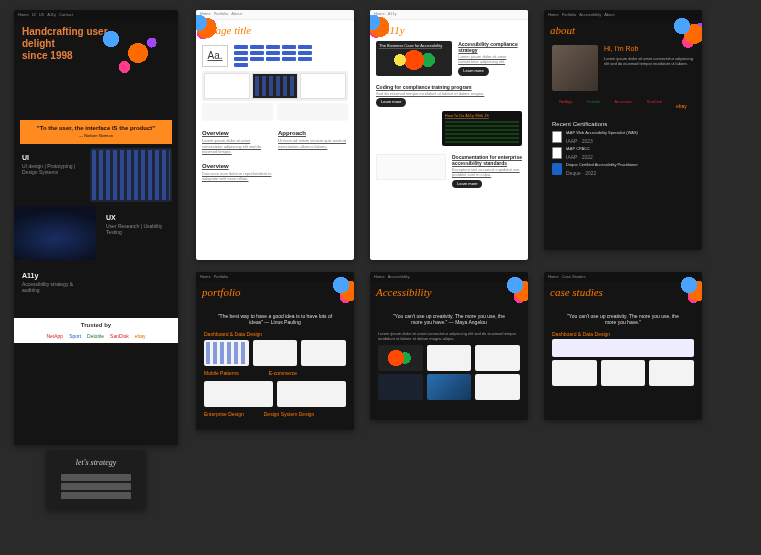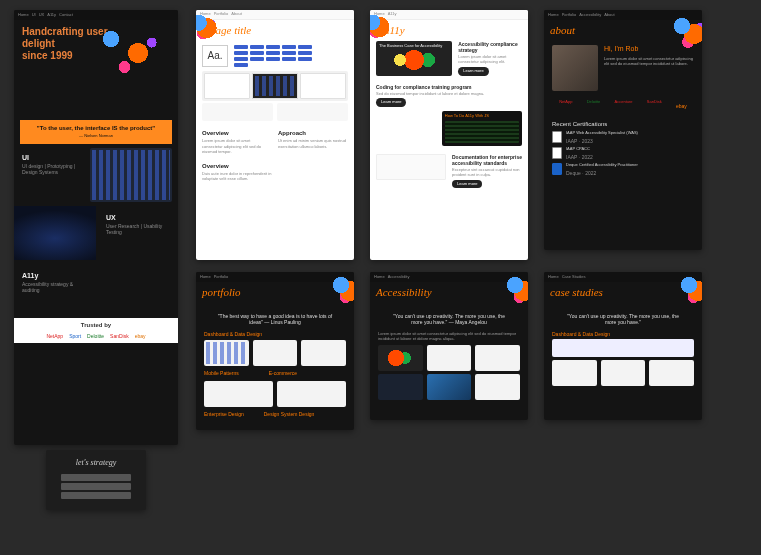--- a/index.html
+++ b/index.html
@@ -79,21 +79,21 @@
   .trusted {
     background:#fff; color:#333;
     text-align:center; padding:4px 0; font-size:6px;
   }
   .trusted .row { display:flex; justify-content:center; gap:6px; margin-top:3px; font-size:5px;}
   .logo { height:6px; display:flex; align-items:center; }
   .logo.red { color:#d22; } .logo.orange{color:#e07000;} .logo.blue{color:#1a62c8;} .logo.green{color:#1a7a2a;}
   .connect { text-align:center; padding:8px 0; }
   .connect .title { font-family:Georgia,serif; font-style:italic; color:#ccc; font-size:8px; margin-bottom:6px;}
   .input-mock { width:70px; height:7px; background:#555; margin:2px auto; border-radius:1px; }
-  .light .body { padding:0 6px 6px; font-size:5px; color:#555; }
+  .light .body { padding:0 6px 6px; font-size:5px; color:#555;text-decoration:underline; }
   .cols2 { display:flex; gap:6px; }
   .col { flex:1; }
   .col h4 { font-size:6px; color:#222; margin:3px 0 1px; }
   .col p { font-size:4px; color:#888; line-height:1.3; }
   .blue-bars { display:flex; gap:2px; flex-wrap:wrap; }
   .blue-bars span { width:14px; height:4px; background:#3a5fcf; border-radius:1px; }
   .aa-box { width:26px; height:22px; border:1px solid #ccc; display:flex; align-items:center; justify-content:center; font-size:10px; color:#333;}
   .strip { height:30px; background:#f1f1f1; margin-top:4px; border-radius:2px; display:flex; gap:2px; padding:2px;}
   .strip .p { flex:1; background:#fff; border:1px solid #e0e0e0; border-radius:1px; }
   .a11y-dark-card { background:#222; color:#eee; padding:3px; border-radius:2px; font-size:4px; }
@@ -138,21 +138,21 @@
       <span class="nav-item">Home</span>
       <span class="nav-item">UI</span>
       <span class="nav-item">UX</span>
       <span class="nav-item">A11y</span>
       <span class="nav-item">Contact</span>
     </div>
     <div style="position:relative; height:96px;">
       <div class="splash" style="left:70px; top:-2px; width:90px; height:70px;"></div>
       <div class="hero-text">
         <span>Handcrafting user delight</span><br>
-        <span>since 1999</span>
+        <span>since 1998</span>
       </div>
     </div>
     <div class="quote-bar">
       <span>"To the user, the interface IS the product"</span><br>
       <span style="font-size:4px;font-weight:400;">— Nielsen Norman</span>
     </div>
 
     <div style="position:relative; height:170px;">
 
       <div class="tile" style="left:8px; top:6px; width:60px;">

